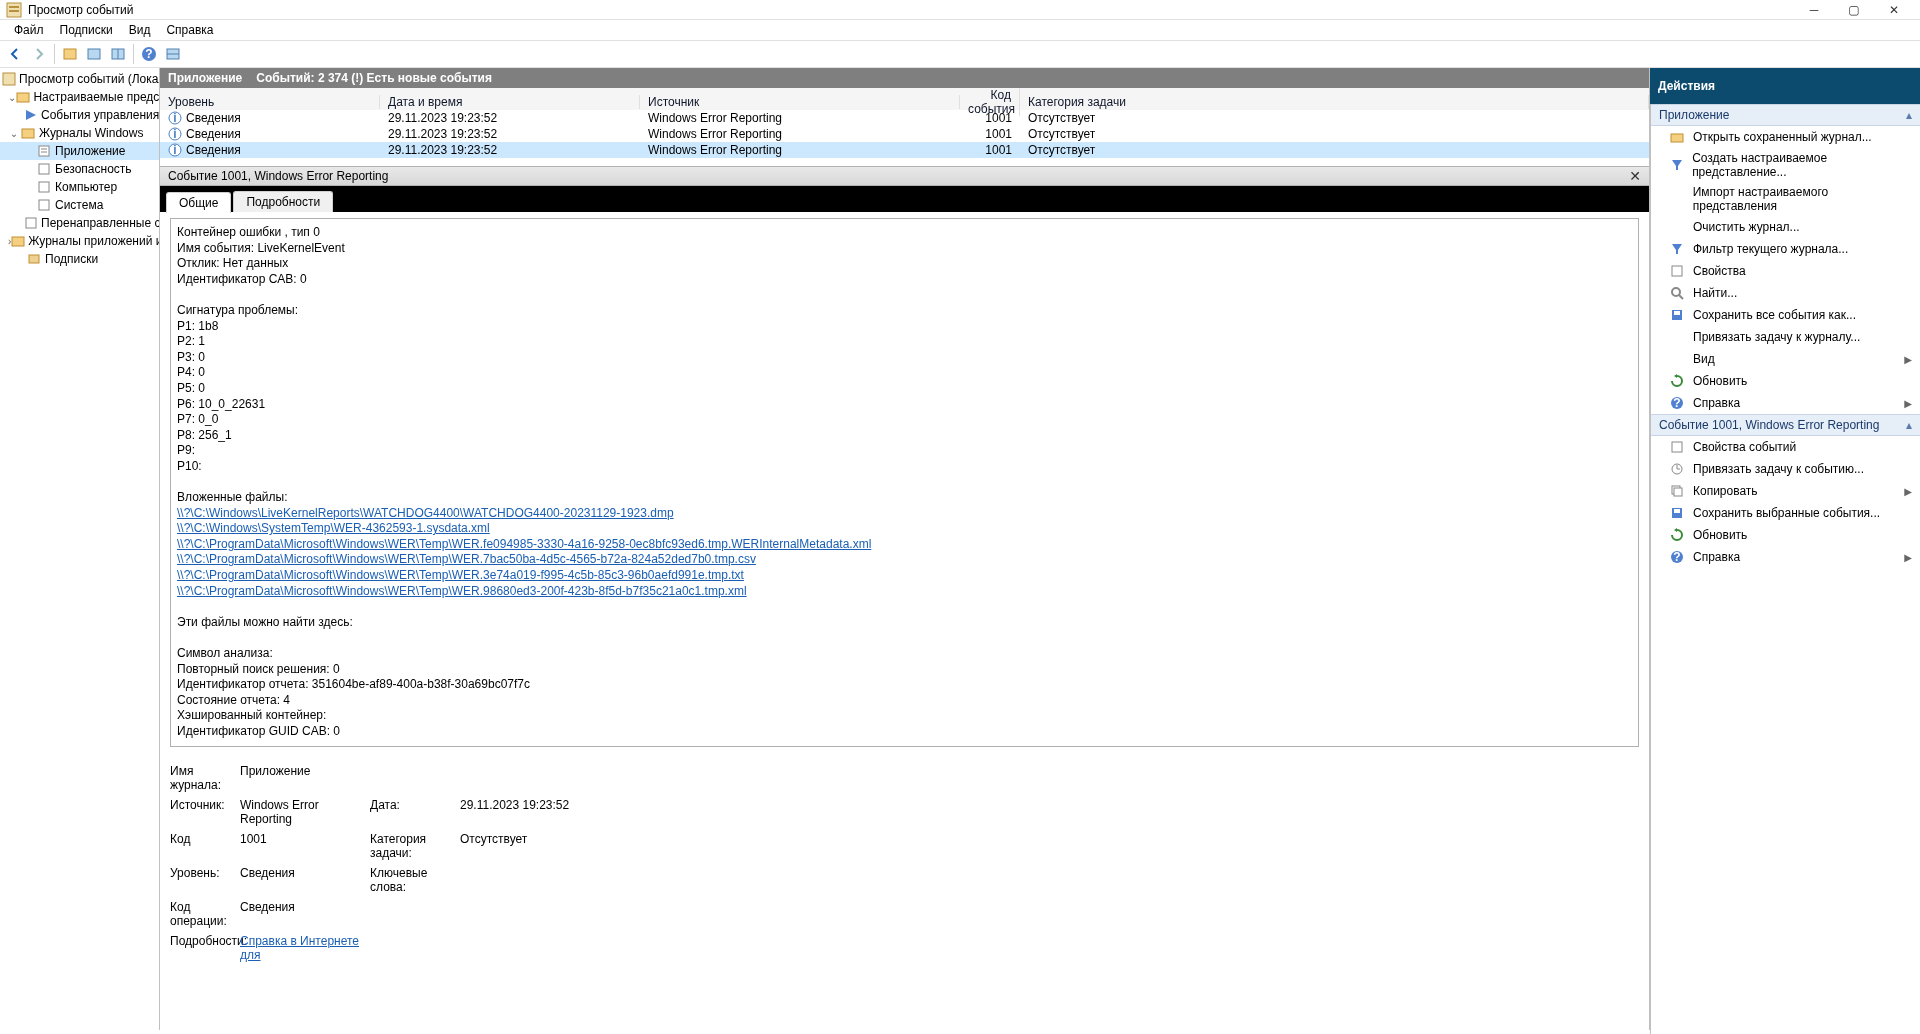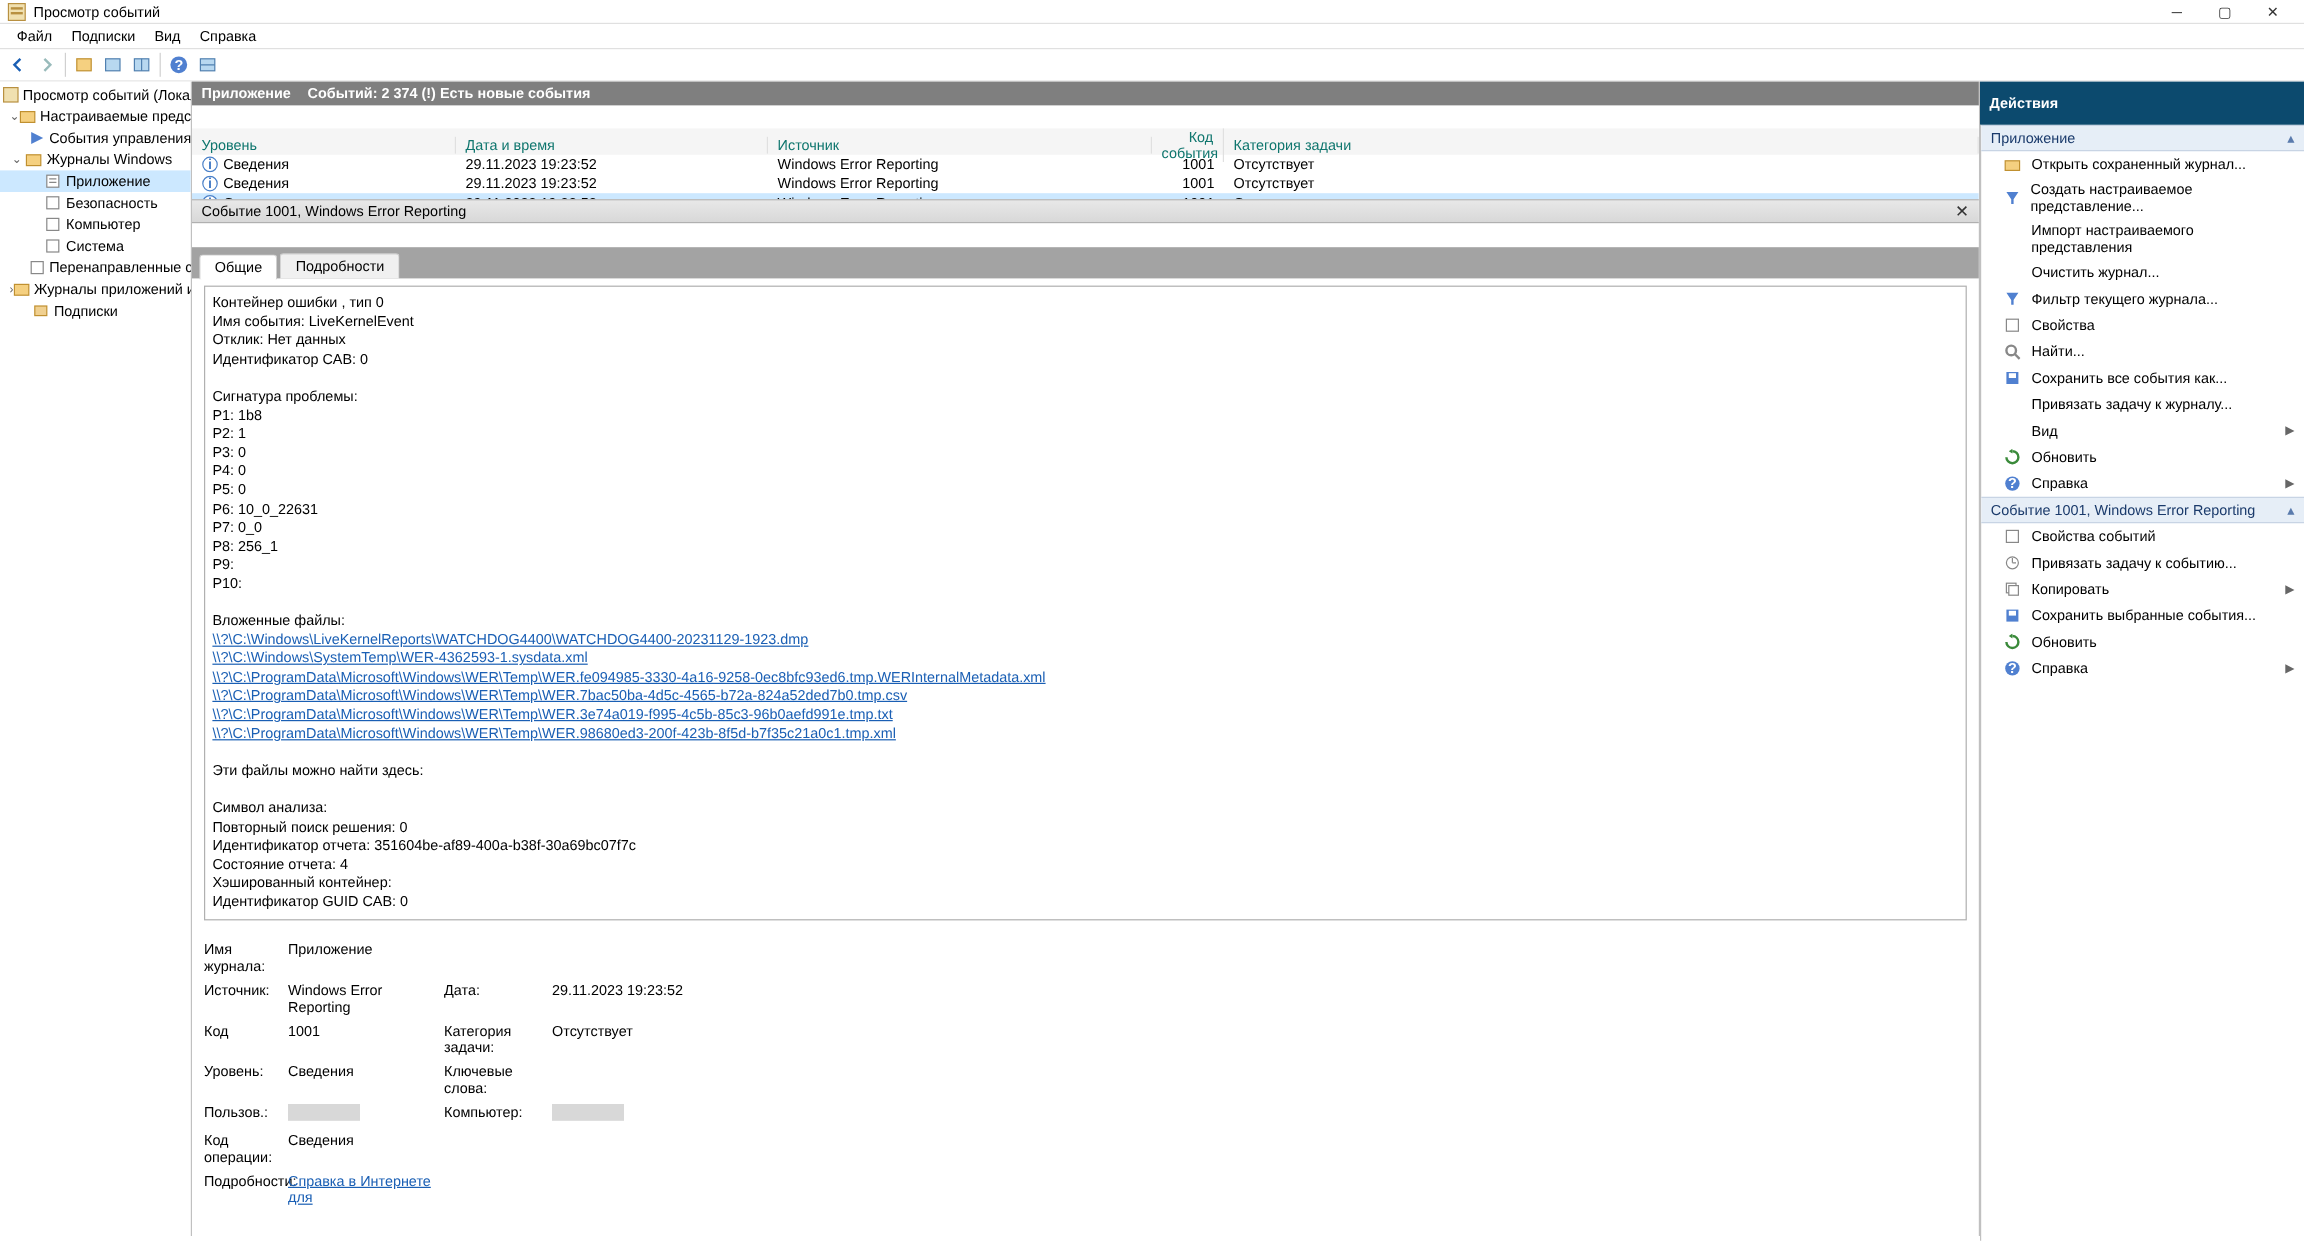--- a/index.html
+++ b/index.html
@@ -18,30 +18,30 @@
 .tree .node { display: flex; align-items: center; padding: 1px 2px; white-space: nowrap; }
 .tree .node.sel { background: #cce8ff; }
 .tree .exp { width: 12px; text-align: center; color: #666; font-size: 10px; }
 .tree .ic { width: 16px; height: 16px; margin-right: 3px; display: inline-flex; align-items: center; justify-content: center; }
 .tree .lbl { color: #000; }
 .center { flex: 1; display: flex; flex-direction: column; border-right: 1px solid #c0c0c0; min-width: 0; }
 .center-header { height: 20px; background: #7f7f7f; color: #fff; display: flex; align-items: center; padding: 0 8px; gap: 14px; font-weight: 600; }
 .center-header .sub { font-weight: 700; }
 .evlist { height: 78px; overflow: hidden; background: #fff; }
 .evlist .hdr, .evlist .row { display: grid; grid-template-columns: 220px 260px 320px 60px 1fr; align-items: center; }
-.evlist .hdr { height: 22px; background: #f5f5f5; color: #0f766e; margin-top: 19px; }
+.evlist .hdr { height: 22px; background: #f5f5f5; color: #0f172a; }
 .evlist .hdr div { padding: 0 8px; border-right: 1px solid #e0e0e0; }
 .evlist .row { height: 16px; padding: 0; }
 .evlist .row.sel { background: #cce8ff; }
 .evlist .cell { padding: 0 8px; display: flex; align-items: center; gap: 4px; white-space: nowrap; overflow: hidden; }
 .evlist .ic { width: 14px; height: 14px; flex-shrink: 0; }
 .evlist .code { text-align: right; justify-content: flex-end; }
 .detail-header { height: 20px; background: linear-gradient(#e8e8e8,#d8d8d8); border-top: 1px solid #b0b0b0; border-bottom: 1px solid #b0b0b0; display: flex; align-items: center; padding: 0 8px; color: #000; }
 .detail-header .close { margin-left: auto; font-size: 14px; color: #333; }
-.tabs { height: 26px; display: flex; align-items: flex-end; padding: 0 6px; background: #a3a3a3; margin-top: 20px; }
+.tabs { height: 26px; display: flex; align-items: flex-end; padding: 0 6px; background: #000000; }
 .tab { padding: 3px 12px; border: 1px solid #d0d0d0; border-bottom: none; margin-right: 2px; background: #f0f0f0; border-radius: 3px 3px 0 0; color: #000; }
 .tab.active { background: #fff; position: relative; top: 1px; }
 .detail-body { flex: 1; overflow: auto; padding: 6px 10px; }
 .detail-box { border: 1px solid #b0b0b0; padding: 6px; background: #fff; }
 .detail-text { white-space: pre-wrap; line-height: 1.3; color: #000; }
 .detail-text a, .link { color: #1a5fb4; text-decoration: underline; }
 .meta { margin-top: 14px; }
 .meta-row { display: grid; grid-template-columns: 70px 130px 90px 200px; column-gap: 0; padding: 3px 0; }
 .meta-row .k { color: #000; }
 .meta-row .v { color: #000; }
@@ -356,26 +356,20 @@
           <span class="k">Категория задачи:</span>
           <span class="v">Отсутствует</span>
         </div>
         <div class="meta-row">
           <span class="k">Уровень:</span>
           <span class="v">Сведения</span>
           <span class="k">Ключевые слова:</span>
           <span class="v"></span>
         </div>
         <div class="meta-row">
-          <span class="k">Пользов.:</span>
-          <span class="v"><span class="redact"></span></span>
-          <span class="k">Компьютер:</span>
-          <span class="v"><span class="redact"></span></span>
-        </div>
-        <div class="meta-row">
           <span class="k">Код операции:</span>
           <span class="v">Сведения</span>
         </div>
         <div class="meta-row">
           <span class="k">Подробности:</span>
           <span class="v"><a href="#" class="link">Справка в Интернете для </a></span>
         </div>
       </div>
     </div>
   </div>

